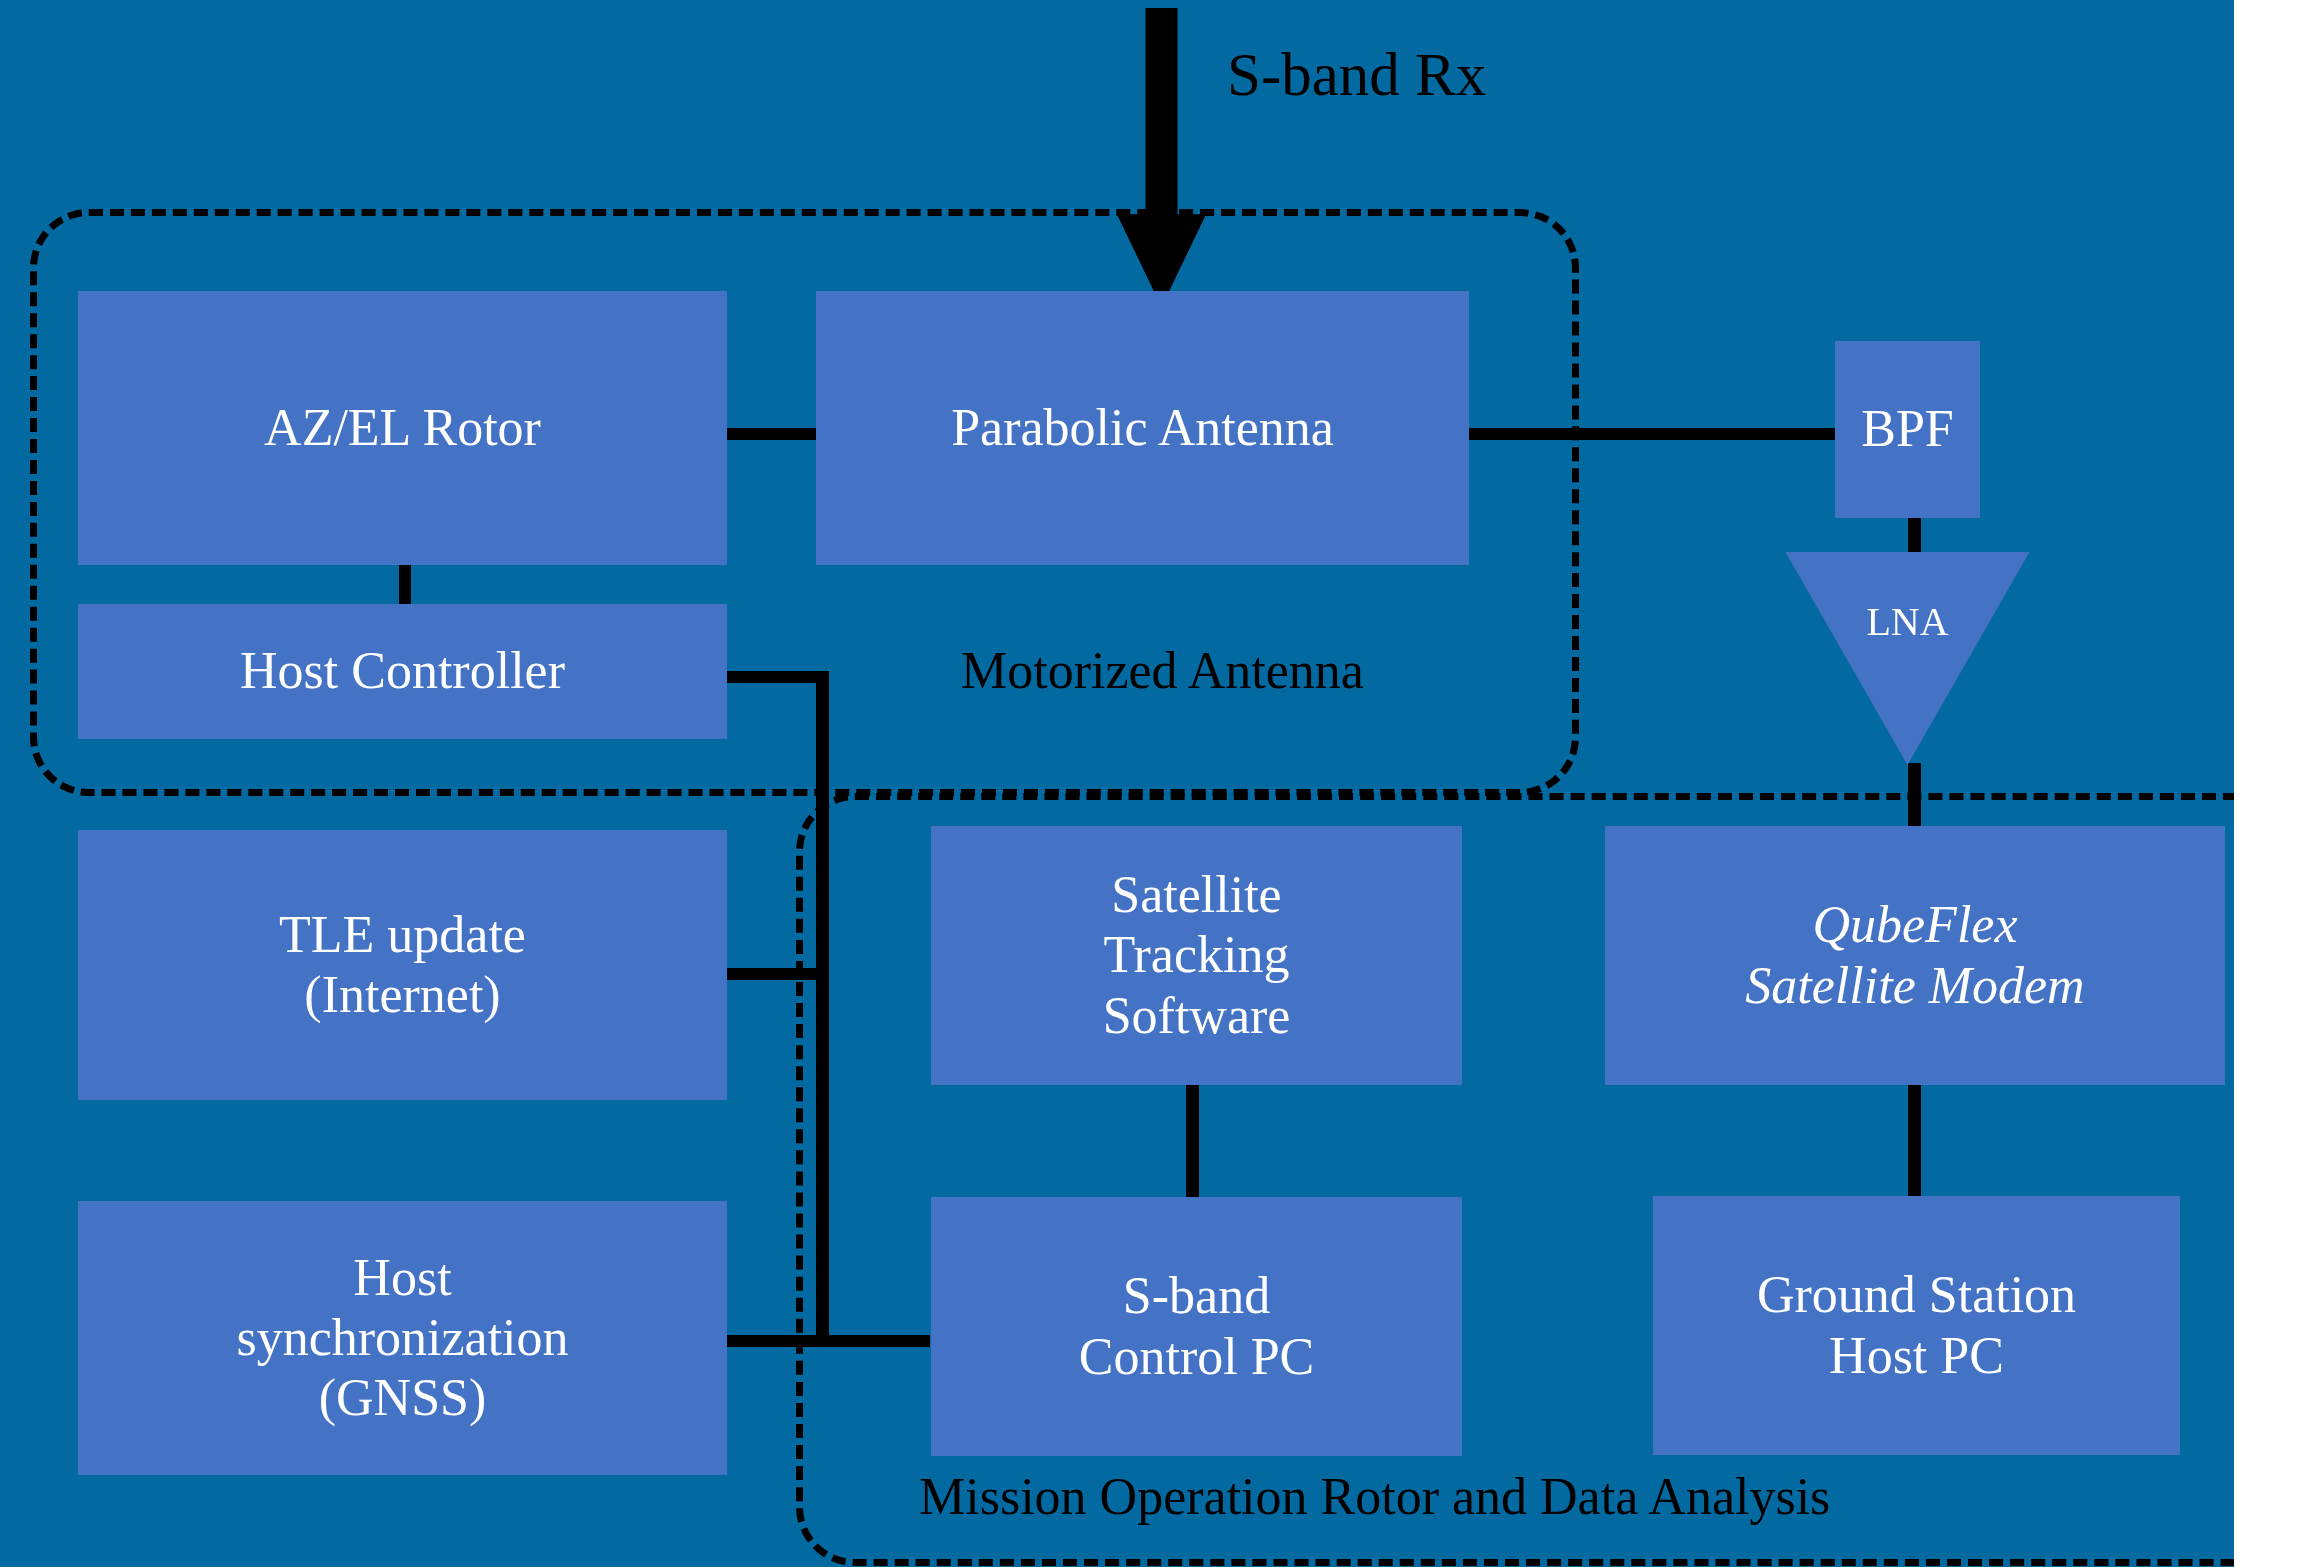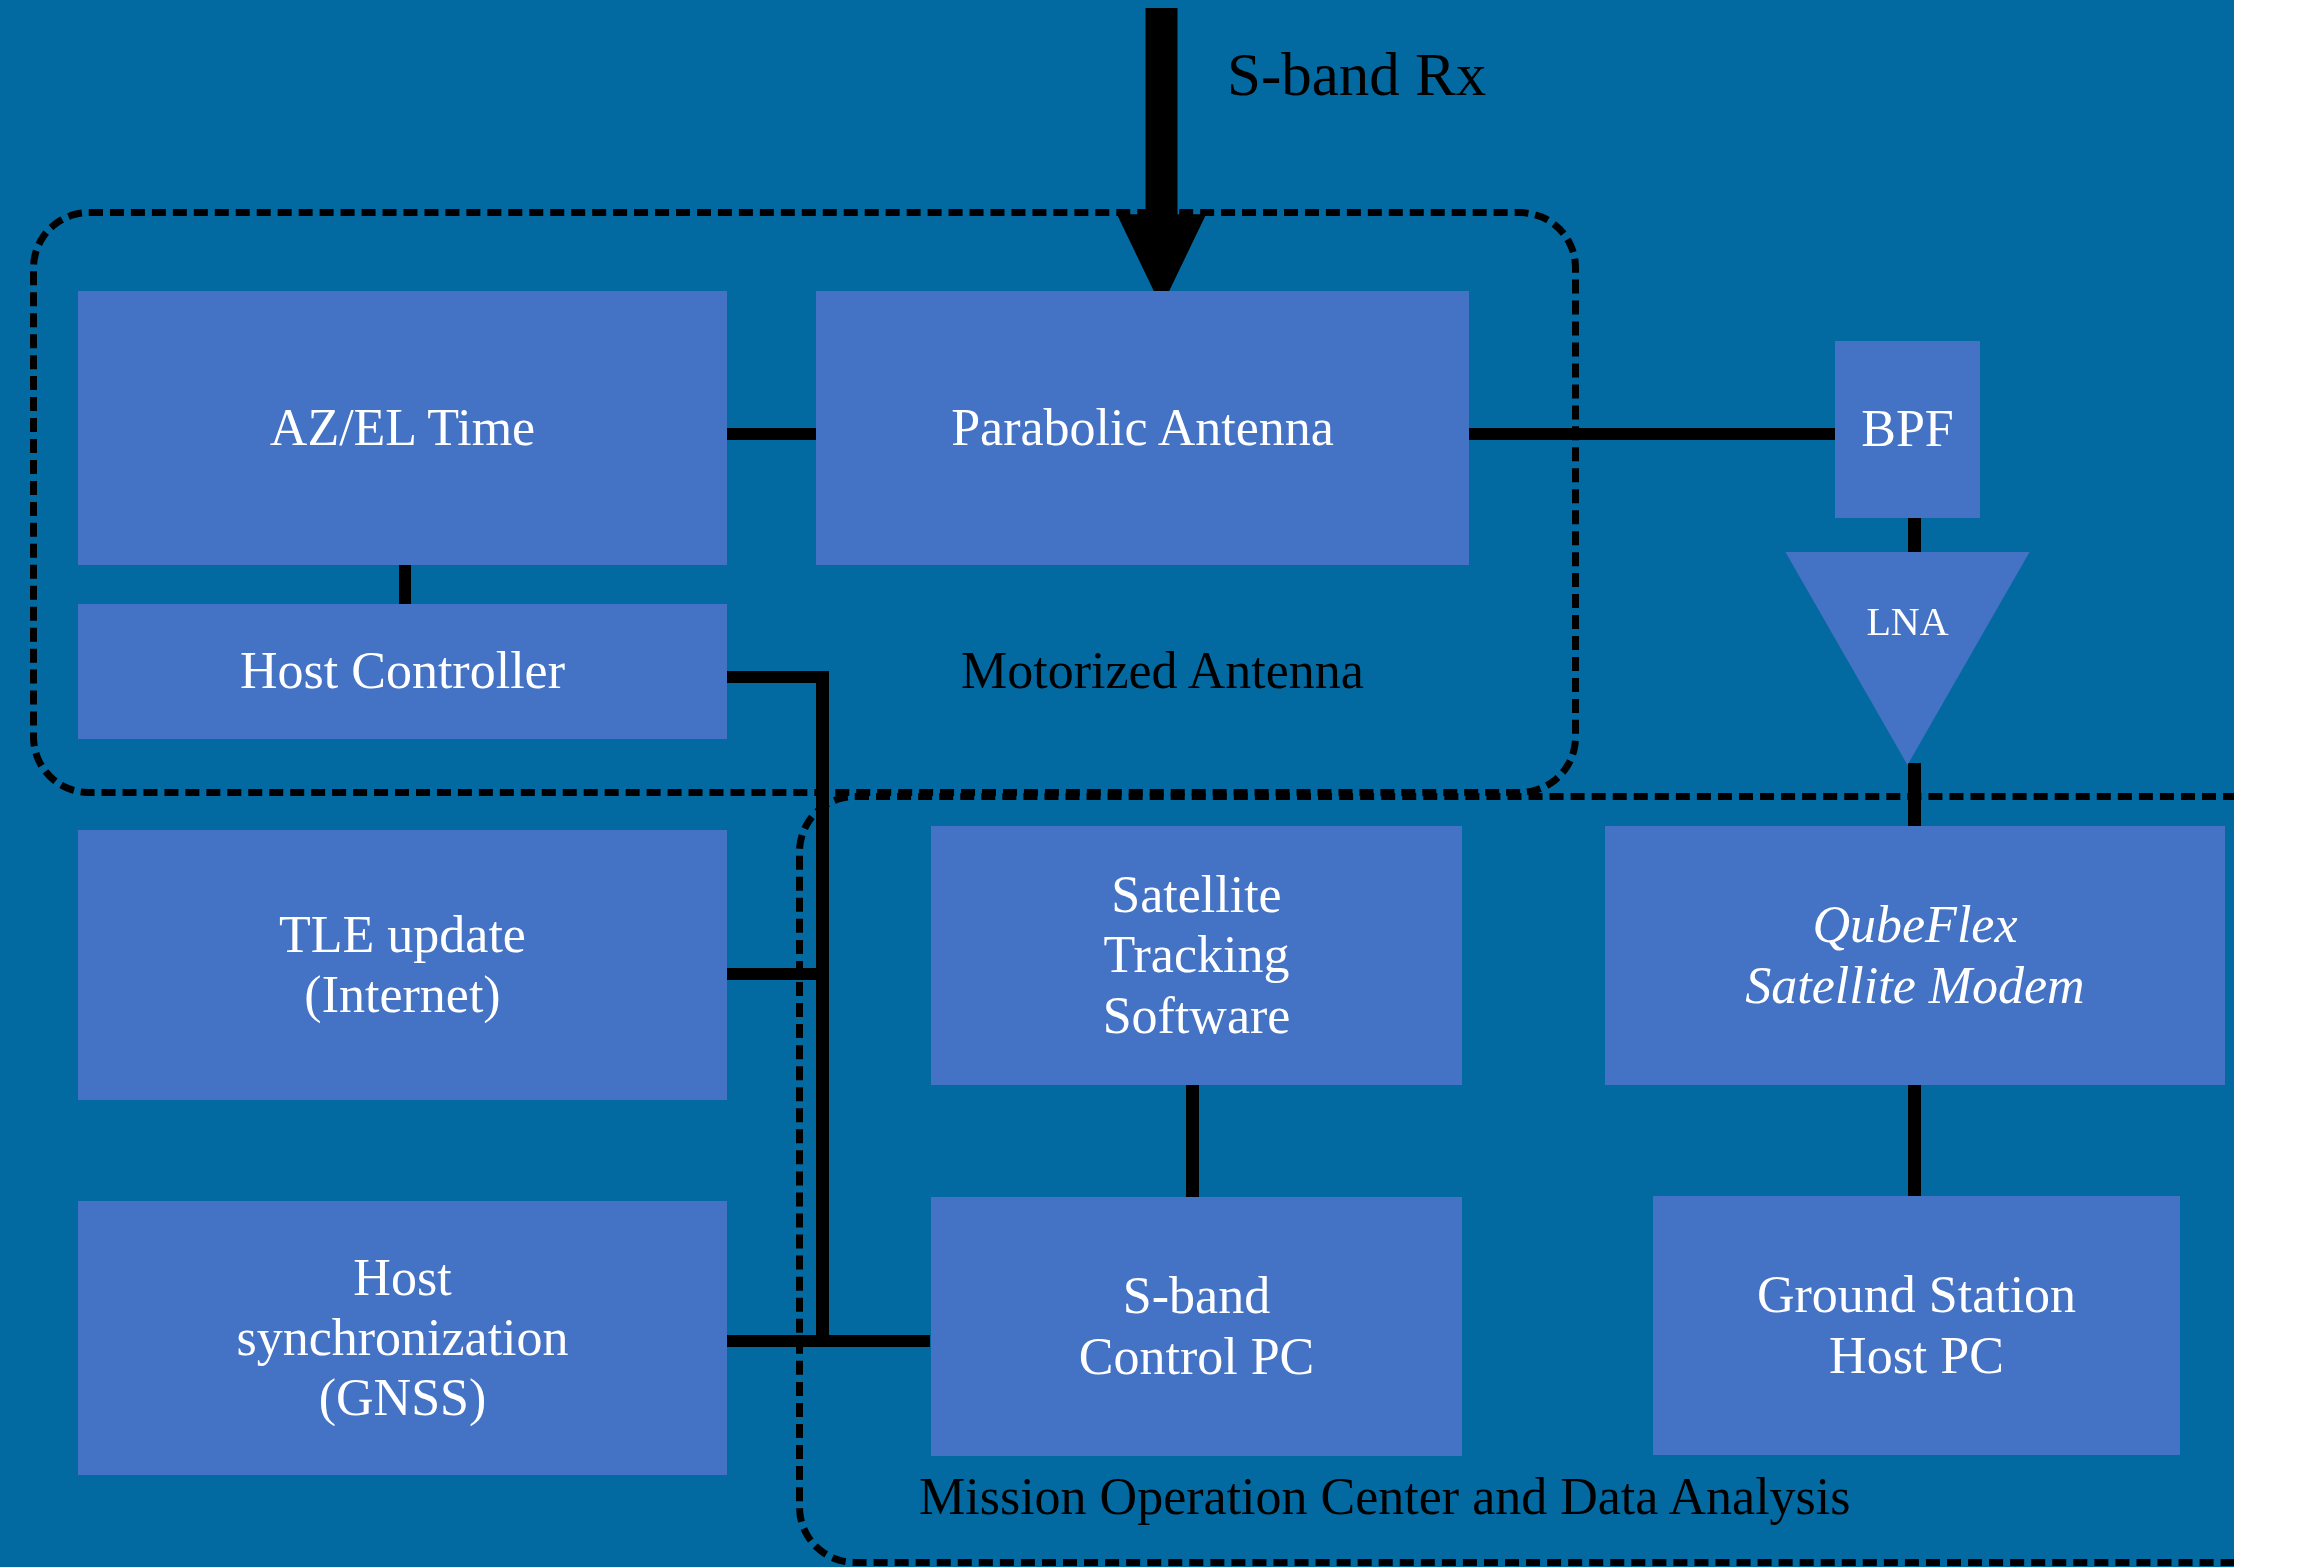--- a/index.html
+++ b/index.html
@@ -85,21 +85,21 @@
     <svg width="101" height="299" viewBox="0 0 120 355">
       <polygon points="41,0 79,0 79,245 113,245 60,355 7,245 41,245" fill="#000000"></polygon>
     </svg>
   </div>
   <div class="caption big" style="left:1227px; top:40px;">S-band Rx</div>
 
   <div class="group" style="left:30px; top:209px; width:1535px; height:573px;"></div>
   <div class="caption" style="left:961px; top:641px;">Motorized Antenna</div>
 
   <div class="group" style="left:796px; top:793px; width:1494px; height:759px;"></div>
-  <div class="caption" style="left:919px; top:1467px;">Mission Operation Center and Data Analysis</div>
+  <div class="caption" style="left:919px; top:1467px;">Mission Operation Rotor and Data Analysis</div>
 
   <div class="wire" style="left:725px; top:428px; width:93px; height:11.8px;"></div>
 
   <div class="wire" style="left:1467px; top:428px; width:371px; height:11.8px;"></div>
 
   <div class="wire" style="left:399px; top:565px; width:11.8px; height:39px;"></div>
 
   <div class="wire" style="left:1908px; top:516px; width:12.6px; height:42px;"></div>
 
   <div class="wire" style="left:1908px; top:763px; width:12.6px; height:67px;"></div>
@@ -112,21 +112,21 @@
 
   <div class="wire" style="left:725px; top:671px; width:103px; height:11.8px;"></div>
 
   <div class="wire" style="left:725px; top:968px; width:103px; height:11.8px;"></div>
 
   <div class="wire" style="left:725px; top:1335px; width:103px; height:11.8px;"></div>
 
   <div class="wire" style="left:816px; top:1335px; width:114px; height:11.8px;"></div>
 
   <div class="node" style="left:78px; top:291px; width:649px; height:274px;">
-    <span>AZ/EL Time</span>
+    <span>AZ/EL Rotor</span>
   </div>
 
   <div class="node" style="left:816px; top:291px; width:653px; height:274px;">
     <span>Parabolic Antenna</span>
   </div>
 
   <div class="node" style="left:1835px; top:341px; width:145px; height:177px;">
     <span>BPF</span>
   </div>
 

